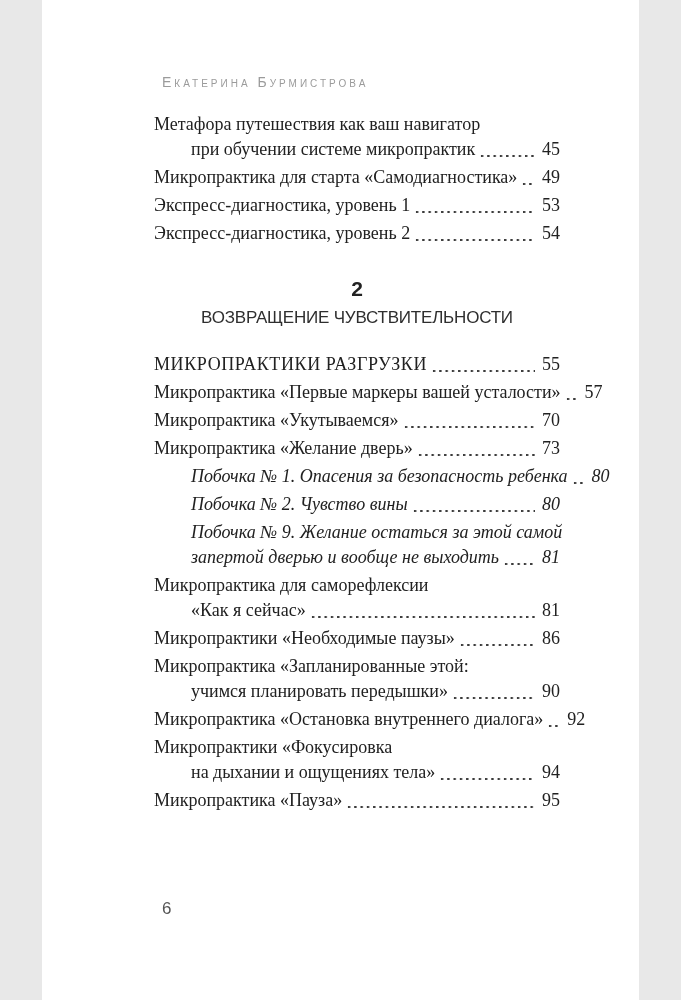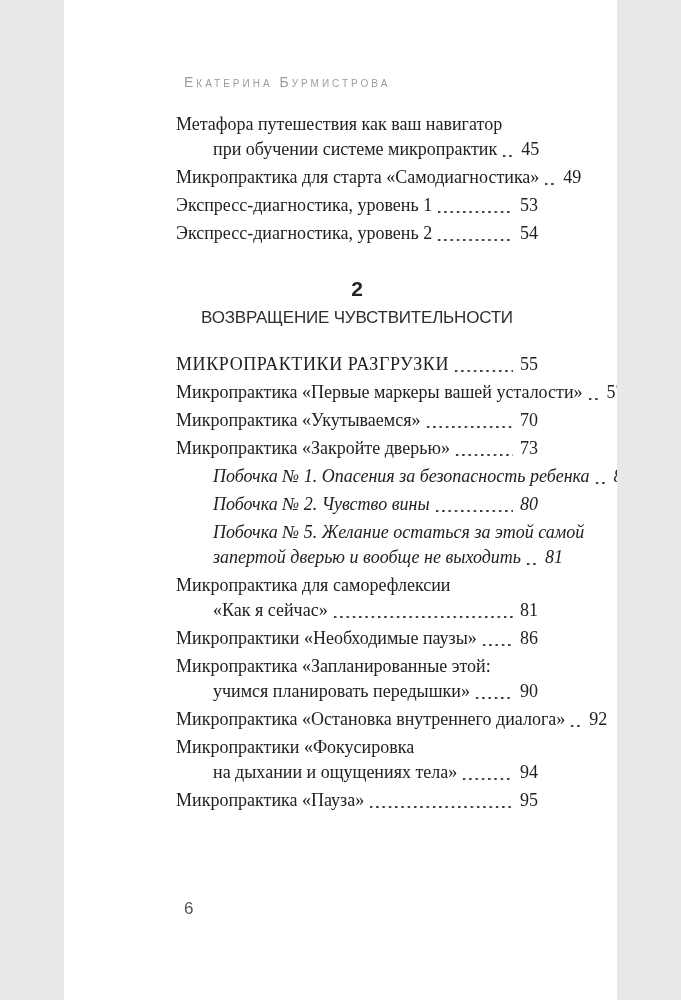--- a/index.html
+++ b/index.html
@@ -1,18 +1,18 @@
 <!DOCTYPE html>
 <html><head>
 <meta charset="utf-8">
 <style>
   html,body{margin:0;padding:0;background:#e8e8e8;}
   .page{
     position:relative;
-    width:553px;height:1000px;
+    width:597px;height:1000px;
     margin:0 auto;
     background:#ffffff;
     font-family:"Liberation Serif", serif;
     color:#212121;
     overflow:hidden;
   }
   .running-header{
     position:absolute;
     left:120px;top:74px;
     font-family:"Liberation Sans", sans-serif;
@@ -146,42 +146,42 @@
         </div>
         <div class="toc-entry normal">
           <div class="toc-line">
             <span class="toc-title">Микропрактика «Укутываемся»</span>
             <span class="dots"></span>
             <span class="pagenum">70</span>
           </div>
         </div>
         <div class="toc-entry normal">
           <div class="toc-line">
-            <span class="toc-title">Микропрактика «Закройте дверью»</span>
+            <span class="toc-title">Микропрактика «Желание дверь»</span>
             <span class="dots"></span>
             <span class="pagenum">73</span>
           </div>
         </div>
         <div class="toc-entry sub-italic">
           <div class="toc-line indent">
             <span class="toc-title">Побочка № 1. Опасения за безопасность ребенка</span>
             <span class="dots"></span>
             <span class="pagenum">80</span>
           </div>
         </div>
         <div class="toc-entry sub-italic">
           <div class="toc-line indent">
             <span class="toc-title">Побочка № 2. Чувство вины</span>
             <span class="dots"></span>
             <span class="pagenum">80</span>
           </div>
         </div>
         <div class="toc-entry sub-italic">
           <div class="toc-line indent">
-            <span class="toc-title">Побочка № 5. Желание остаться за этой самой</span>
+            <span class="toc-title">Побочка № 9. Желание остаться за этой самой</span>
           </div>
           <div class="toc-line indent">
             <span class="toc-title">запертой дверью и вообще не выходить</span>
             <span class="dots"></span>
             <span class="pagenum">81</span>
           </div>
         </div>
         <div class="toc-entry normal">
           <div class="toc-line">
             <span class="toc-title">Микропрактика для саморефлексии</span>

